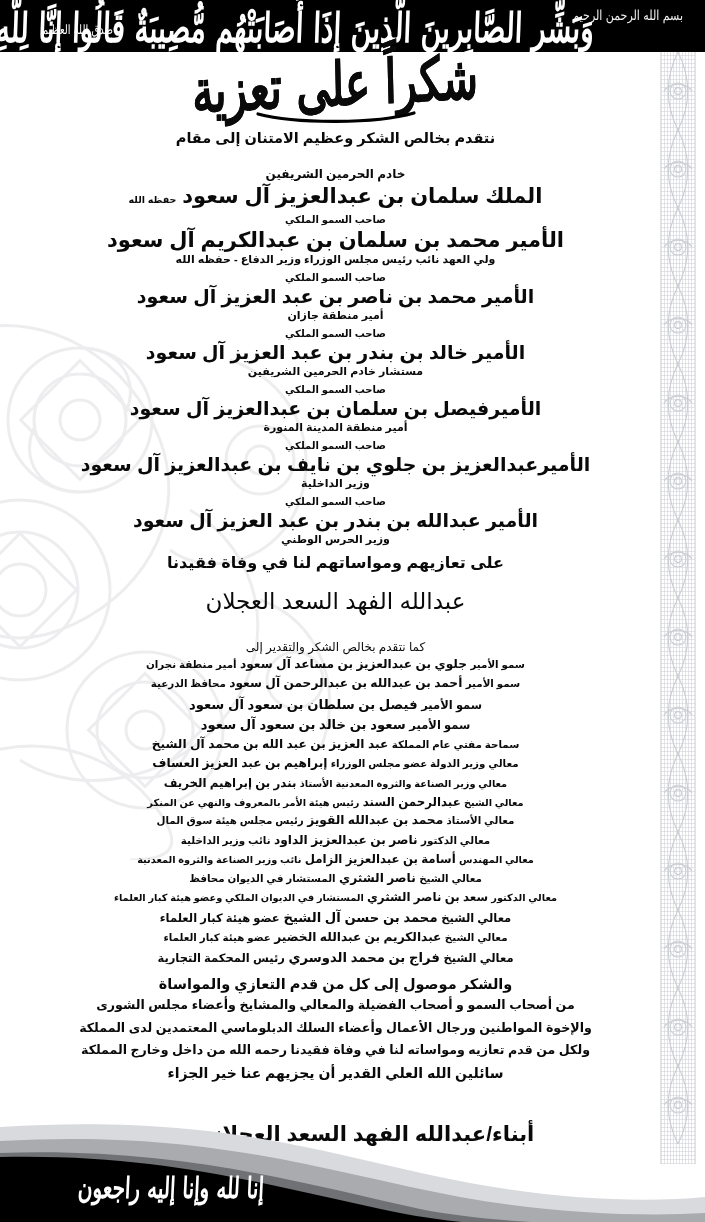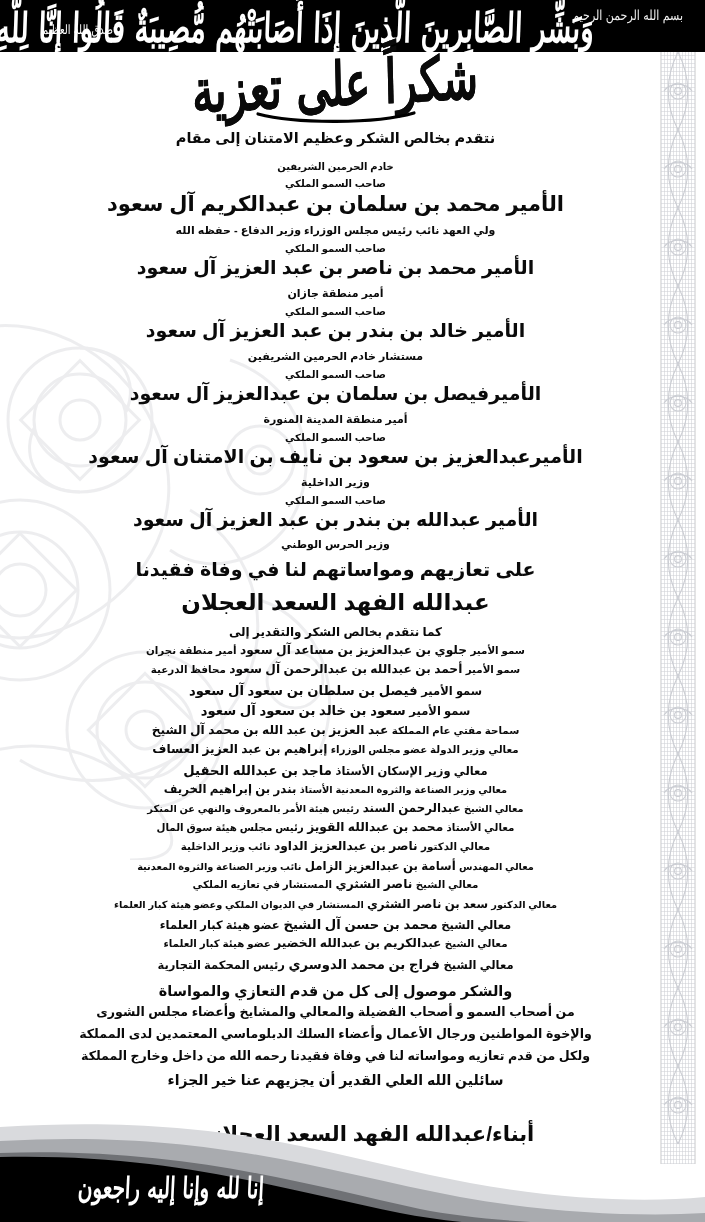--- a/index.html
+++ b/index.html
@@ -68,37 +68,37 @@
     letter-spacing:-3px;display:inline-block;
     transform:scale(1.05,1.5) rotate(-2deg);
     text-shadow:0 0 0 #000;
   }
   .title-underswoosh{
     position:absolute;left:50%;transform:translateX(-50%);
     bottom:-2px;width:160px;height:14px;
   }
 
   .lead{font-size:14.5px;font-weight:700;margin-top:8px;letter-spacing:-.2px;}
-  .lead-sub{font-size:10px;font-weight:700;margin-top:15px;}
+  .lead-sub{font-size:12px;font-weight:700;margin-top:21px;}
 
   
   .hon-name{
     font-size:21px;font-weight:700;letter-spacing:-.6px;margin-top:3px;
     line-height:1.15;white-space:nowrap;
   }
   .hon-name.sm{font-size:19px;}
   .hon-name .suffix{font-size:9.5px;font-weight:700;letter-spacing:0;}
-  .hon-title{font-size:11px;font-weight:700;margin-top:8px;}
+  .hon-title{font-size:11px;font-weight:700;margin-top:1px;}
   .hon-rank{font-size:10px;font-weight:700;margin-top:6px;}
 
-  .cond-line{font-size:19px;font-weight:700;margin-top:7px;letter-spacing:-.3px;}
+  .cond-line{font-size:16px;font-weight:700;margin-top:7px;letter-spacing:-.3px;}
   .deceased{
-    font-size:23px;font-weight:700;letter-spacing:1.5px;margin-top:8px;
-  }
-  .also{font-size:12px;font-weight:700;margin-top:9px;}
+    font-size:23px;font-weight:400;letter-spacing:1.5px;margin-top:16px;
+  }
+  .also{font-size:12px;font-weight:400;margin-top:25px;}
 
   
   .nm{
     font-size:13.2px;margin-top:3.5px;line-height:1.3;white-space:nowrap;
     font-weight:700;
   }
   .nm .t{font-size:11.5px;font-weight:700;}
   .nm .b{font-weight:700;letter-spacing:.2px;}
   .nm.wide .b{letter-spacing:2.2px;}
   .nm.w2 .b{letter-spacing:1.2px;}
@@ -252,39 +252,43 @@
     <div class="title-calli">
       <span class="t">شكراً على تعزية</span>
       <svg class="title-underswoosh" viewBox="0 0 160 14" aria-hidden="true">
         <path d="M2 4 C40 14 120 14 158 3" stroke="#000" stroke-width="3.2" fill="none" stroke-linecap="round"></path>
       </svg>
     </div>
 
     <div class="lead">نتقدم بخالص الشكر وعظيم الامتنان إلى مقام</div>
     <div class="lead-sub">خادم الحرمين الشريفين</div>
 
+    <div class="hon-name">
+      <span>الملك سلمان بن عبدالعزيز آل سعود</span>
+      <span class="suffix">حفظه الله</span>
+    </div>
 
     <div class="hon-rank">صاحب السمو الملكي</div>
     <div class="hon-name">الأمير محمد بن سلمان بن عبدالكريم آل سعود</div>
     <div class="hon-title">ولي العهد نائب رئيس مجلس الوزراء وزير الدفاع - حفظه الله</div>
 
     <div class="hon-rank">صاحب السمو الملكي</div>
     <div class="hon-name sm">الأمير محمد بن ناصر بن عبد العزيز آل سعود</div>
     <div class="hon-title">أمير منطقة جازان</div>
 
     <div class="hon-rank">صاحب السمو الملكي</div>
     <div class="hon-name sm">الأمير خالد بن بندر بن عبد العزيز آل سعود</div>
     <div class="hon-title">مستشار خادم الحرمين الشريفين</div>
 
     <div class="hon-rank">صاحب السمو الملكي</div>
     <div class="hon-name sm">الأميرفيصل بن سلمان بن عبدالعزيز آل سعود</div>
     <div class="hon-title">أمير منطقة المدينة المنورة</div>
 
     <div class="hon-rank">صاحب السمو الملكي</div>
-    <div class="hon-name sm">الأميرعبدالعزيز بن سعود بن نايف بن الامتنان آل سعود</div>
+    <div class="hon-name sm">الأميرعبدالعزيز بن جلوي بن نايف بن عبدالعزيز آل سعود</div>
     <div class="hon-title">وزير الداخلية</div>
 
     <div class="hon-rank">صاحب السمو الملكي</div>
     <div class="hon-name sm">الأمير عبدالله بن بندر بن عبد العزيز آل سعود</div>
     <div class="hon-title">وزير الحرس الوطني</div>
 
     <div class="cond-line">على تعازيهم ومواساتهم لنا في وفاة فقيدنا</div>
     <div class="deceased">عبدالله الفهد السعد العجلان</div>
 
     <div class="also">كما نتقدم بخالص الشكر والتقدير إلى</div>
@@ -312,25 +316,20 @@
     <div class="nm small">
       <span class="t">سماحة مفتي عام المملكة</span>
       <span class="b">عبد العزيز بن عبد الله بن محمد آل الشيخ</span>
       <span class="t"></span>
     </div>
     <div class="nm small">
       <span class="t">معالي وزير الدولة عضو مجلس الوزراء</span>
       <span class="b">إبراهيم بن عبد العزيز العساف</span>
       <span class="t"></span>
     </div>
-    <div class="nm w2">
-      <span class="t">معالي وزير الإسكان الأستاذ</span>
-      <span class="b">ماجد بن عبدالله الحقيل</span>
-      <span class="t"></span>
-    </div>
     <div class="nm xsmall">
       <span class="t">معالي وزير الصناعة والثروة المعدنية الأستاذ</span>
       <span class="b">بندر بن إبراهيم الخريف</span>
       <span class="t"></span>
     </div>
     <div class="nm xsmall">
       <span class="t">معالي الشيخ</span>
       <span class="b">عبدالرحمن السند</span>
       <span class="t">رئيس هيئة الأمر بالمعروف والنهي عن المنكر</span>
     </div>
@@ -345,21 +344,21 @@
       <span class="t">نائب وزير الداخلية</span>
     </div>
     <div class="nm xsmall">
       <span class="t">معالي المهندس</span>
       <span class="b">أسامة بن عبدالعزيز الزامل</span>
       <span class="t">نائب وزير الصناعة والثروة المعدنية</span>
     </div>
     <div class="nm small">
       <span class="t">معالي الشيخ</span>
       <span class="b">ناصر الشثري</span>
-      <span class="t">المستشار في تعازيه الملكي</span>
+      <span class="t">المستشار في الديوان محافظ</span>
     </div>
     <div class="nm xsmall">
       <span class="t">معالي الدكتور</span>
       <span class="b">سعد بن ناصر الشثري</span>
       <span class="t">المستشار في الديوان الملكي وعضو هيئة كبار العلماء</span>
     </div>
     <div class="nm w2">
       <span class="t">معالي الشيخ</span>
       <span class="b">محمد بن حسن آل الشيخ</span>
       <span class="t">عضو هيئة كبار العلماء</span>

